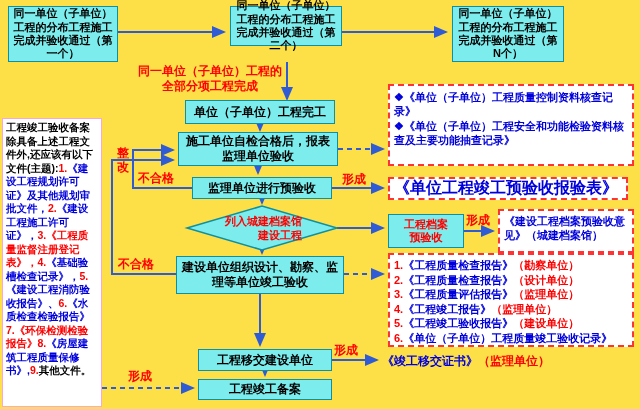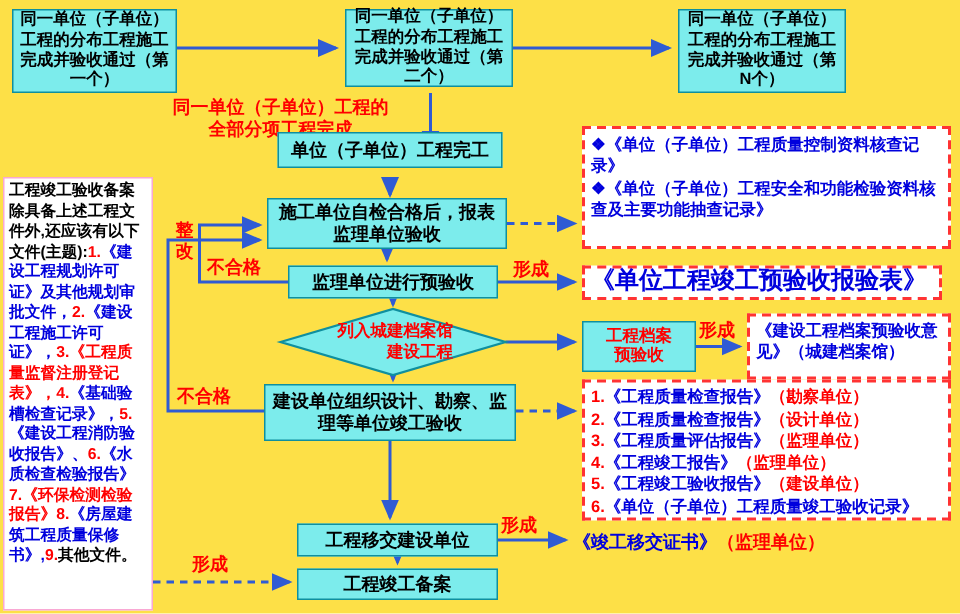--- a/index.html
+++ b/index.html
@@ -64,26 +64,26 @@
     </g>
     <g stroke="#2f5bd4" stroke-width="2" fill="none" stroke-dasharray="5,4">
       <line x1="338" y1="149" x2="383" y2="149" marker-end="url(#ah)"></line>
       <line x1="344" y1="274" x2="383" y2="274" marker-end="url(#ah)"></line>
       <line x1="102" y1="388" x2="193" y2="388" marker-end="url(#ah)"></line>
     </g>
     <polygon points="187,228 262,206 337,228 262,250" fill="#7cecec" stroke="#0f8f9f" stroke-width="1.5"></polygon>
   </svg>
 
   <div class="box small" style="left:8px;top:6px;width:110px;height:56px;">同一单位（子单位）工程的分布工程施工完成并验收通过（第一个）</div>
-  <div class="box small" style="left:230px;top:6px;width:112px;height:52px;">同一单位（子单位）工程的分布工程施工完成并验收通过（第二个）</div>
+  <div class="box small" style="left:230px;top:6px;width:112px;height:40px;">同一单位（子单位）工程的分布工程施工完成并验收通过（第二个）</div>
   <div class="box small" style="left:452px;top:6px;width:112px;height:56px;">同一单位（子单位）工程的分布工程施工完成并验收通过（第N个）</div>
 
-  <div class="redcenter" style="left:111px;top:64px;width:152px;">同一单位（子单位）工程的全部分项工程完成</div>
+  <div class="redcenter" style="left:134px;top:64px;width:152px;">同一单位（子单位）工程的全部分项工程完成</div>
 
-  <div class="box" style="left:185px;top:88px;width:150px;height:24px;">单位（子单位）工程完工</div>
+  <div class="box" style="left:185px;top:100px;width:150px;height:24px;">单位（子单位）工程完工</div>
   <div class="box" style="left:178px;top:132px;width:160px;height:34px;">施工单位自检合格后，报表监理单位验收</div>
   <div class="box" style="left:192px;top:177px;width:140px;height:22px;">监理单位进行预验收</div>
 
   <div class="diamond-label" style="left:222px;top:215px;width:80px;">列入城建档案馆建设工程</div>
 
   <div class="box small" style="left:388px;top:214px;width:76px;height:34px;color:#ff0000;padding:2px 13px;">工程档案预验收</div>
 
   <div class="box" style="left:176px;top:256px;width:168px;height:38px;">建设单位组织设计、勘察、监理等单位竣工验收</div>
   <div class="box" style="left:198px;top:349px;width:134px;height:22px;">工程移交建设单位</div>
   <div class="box" style="left:198px;top:379px;width:134px;height:21px;">工程竣工备案</div>

